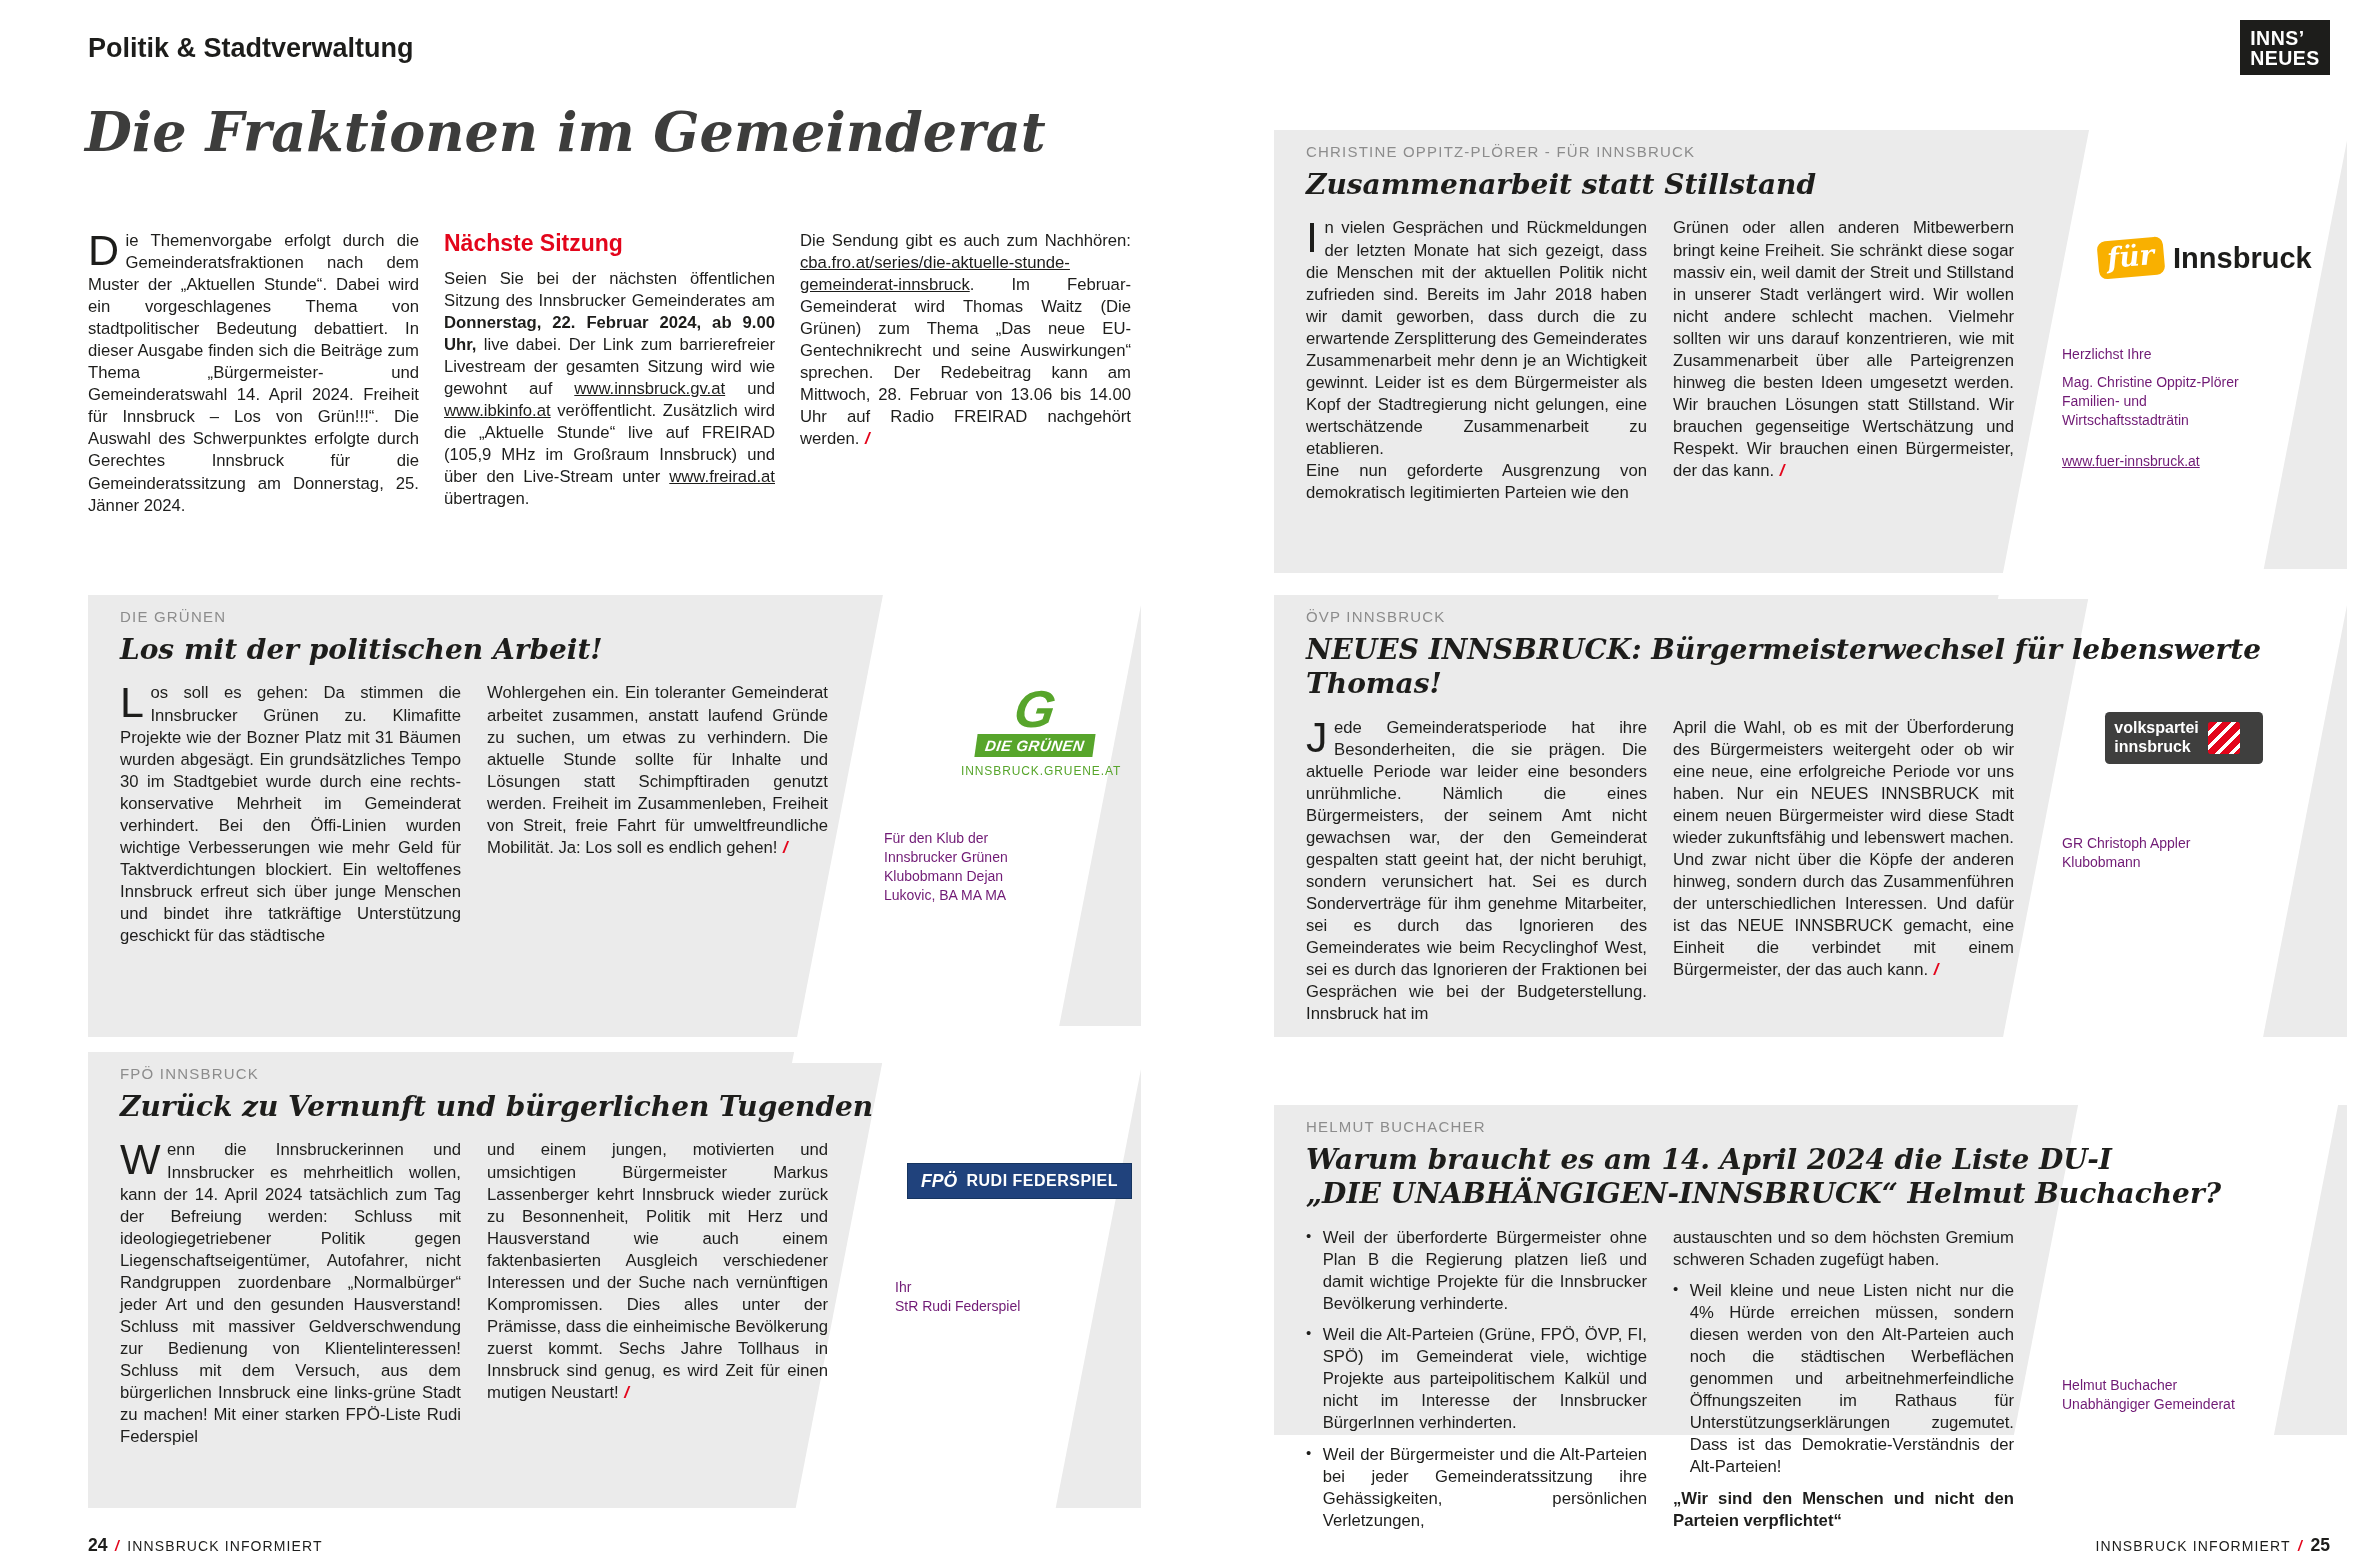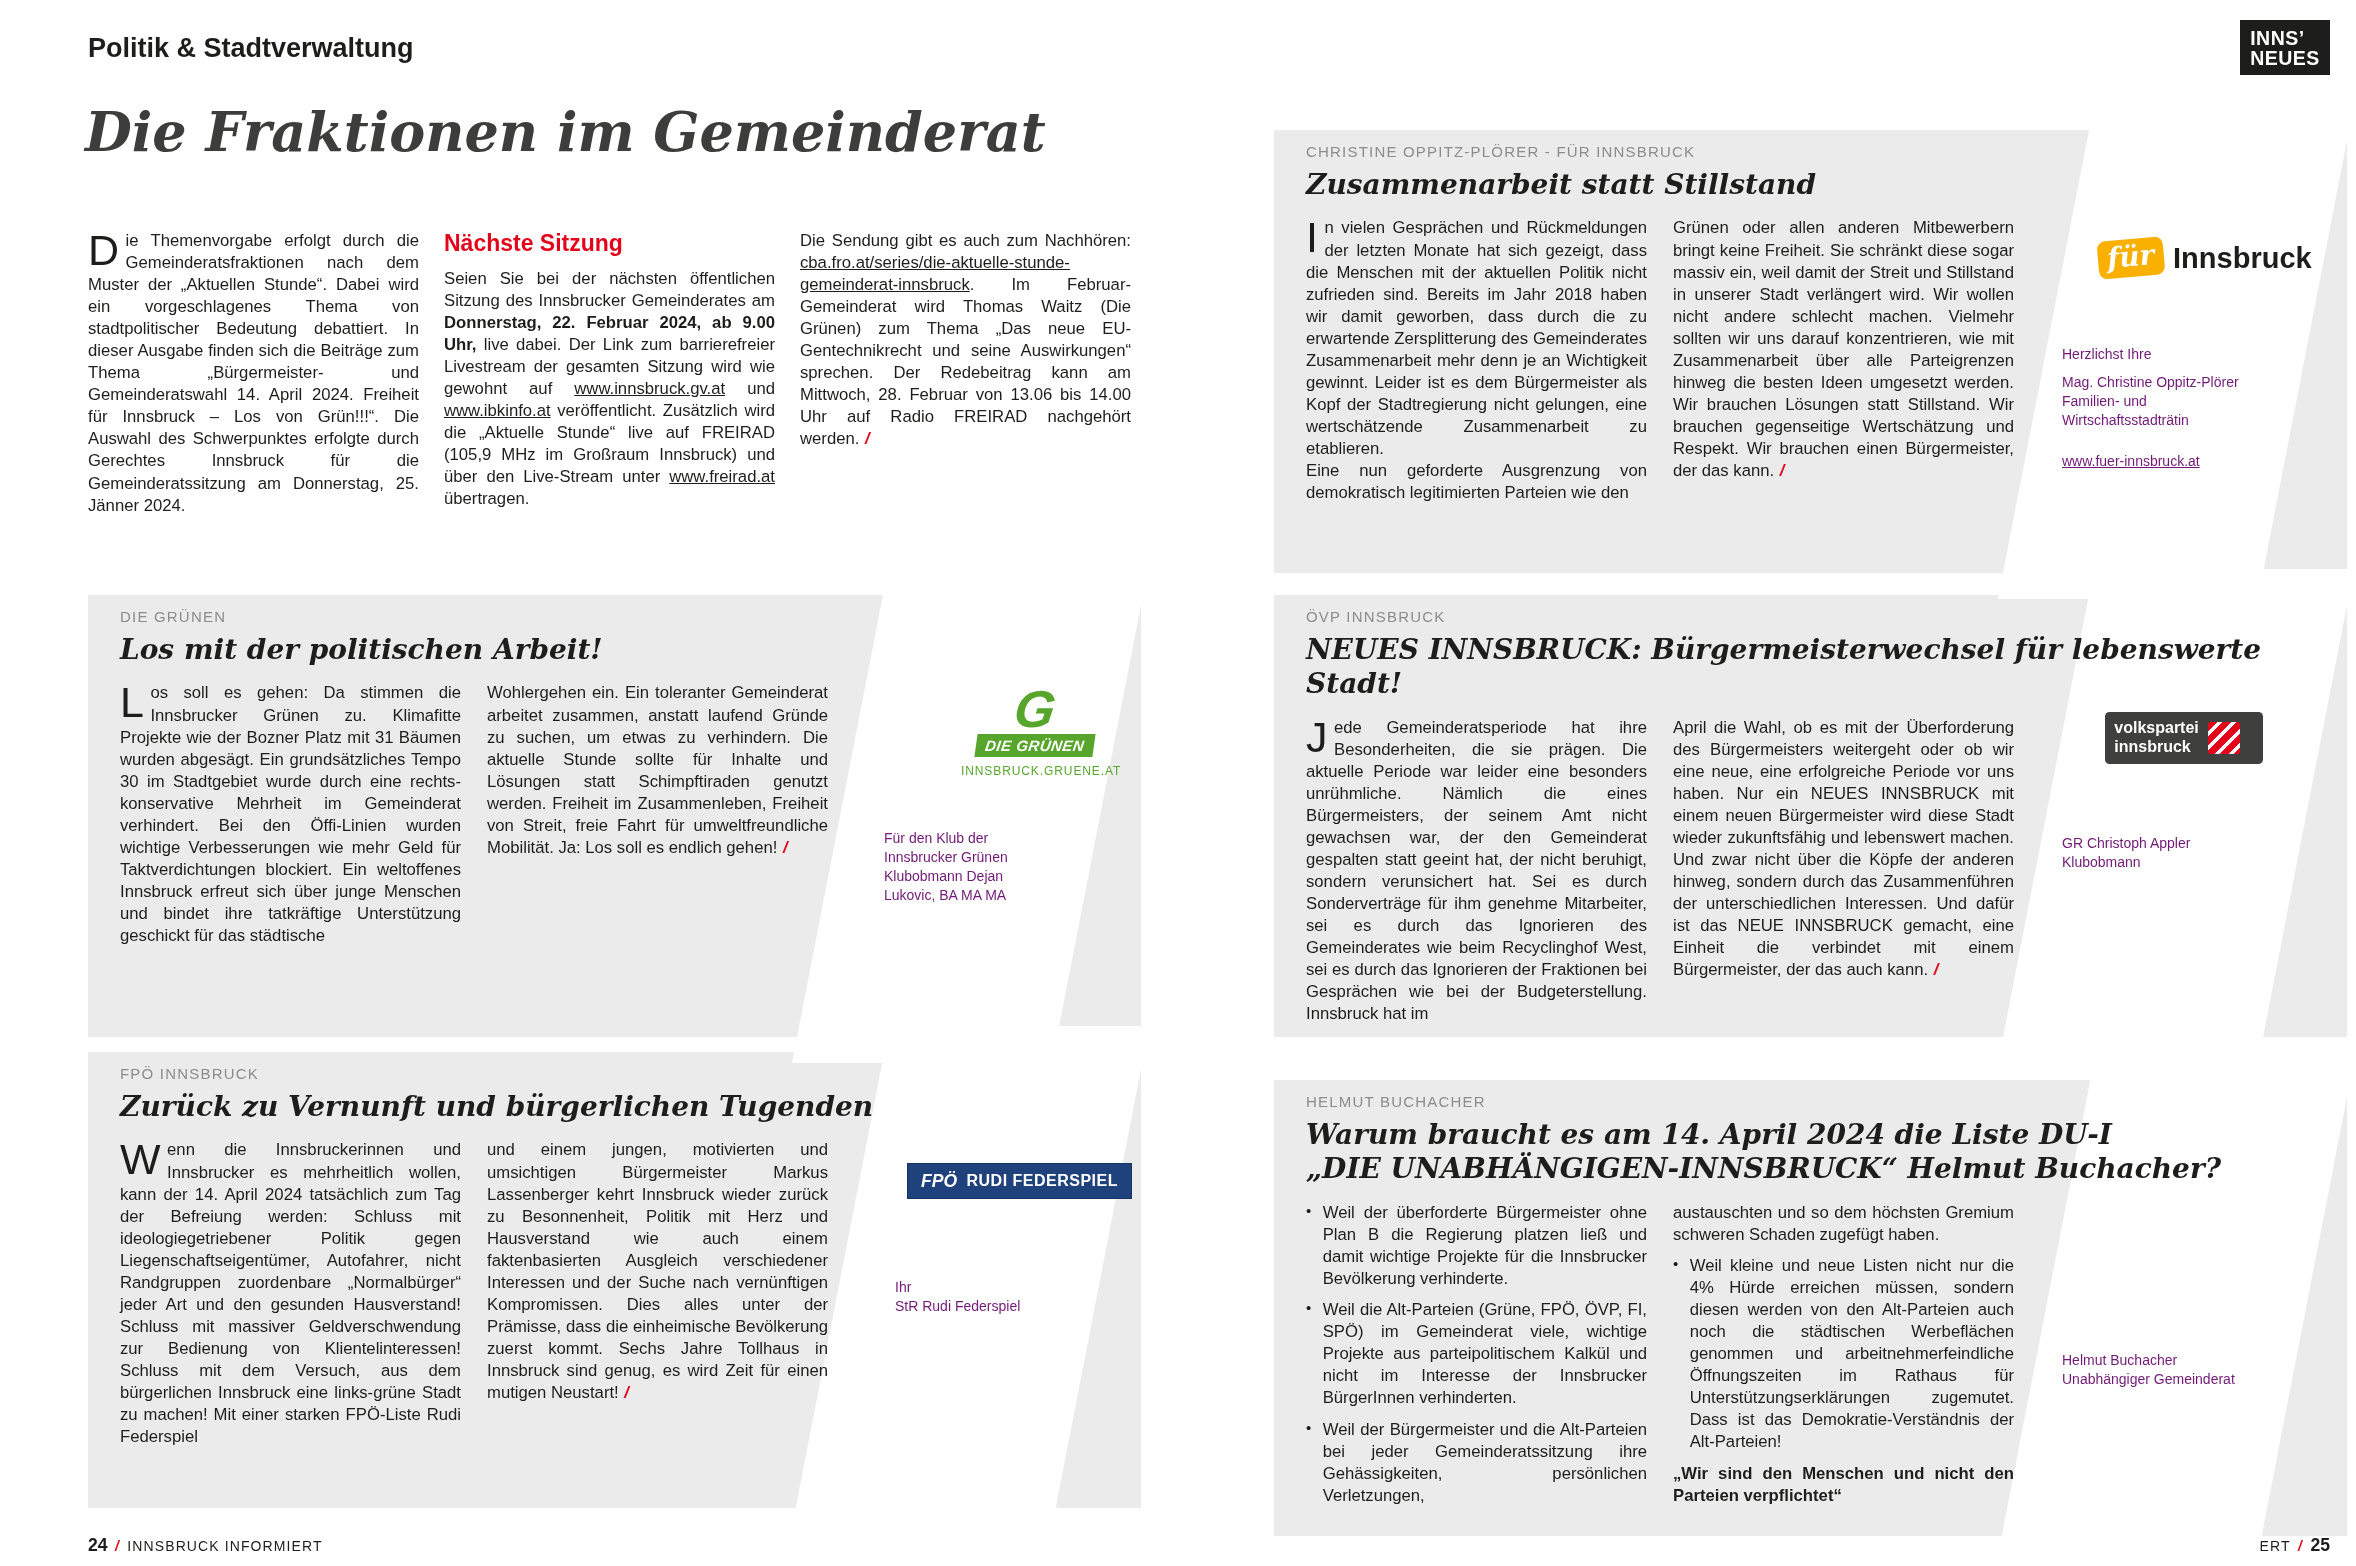--- a/index.html
+++ b/index.html
@@ -146,21 +146,21 @@
 Innsbrucker Grünen
 Klubobmann Dejan
 Lukovic, BA MA MA</div>
   </section>
 
   <section class="sec" style="left:1274px;top:595px;width:1073px;height:442px;">
     <div class="sec-bg"></div>
     <div class="sec-slash"></div>
     <div class="sec-inner">
       <div class="kicker">ÖVP INNSBRUCK</div>
-      <h2 class="sec-heading">NEUES INNSBRUCK: Bürgermeisterwechsel für lebenswerte Stadt!</h2>
+      <h2 class="sec-heading">NEUES INNSBRUCK: Bürgermeisterwechsel für lebenswerte Thomas!</h2>
       <div class="cols">
         <p class="c body"><span class="dropcap">J</span><span>ede Gemeinderatsperiode hat ihre Besonderheiten, die sie prägen. Die aktuelle Periode war leider eine besonders unrühmliche. Nämlich die eines Bürgermeisters, der seinem Amt nicht gewachsen war, der den Gemeinderat gespalten statt geeint hat, der nicht beruhigt, sondern verunsichert hat. Sei es durch Sonderverträge für ihm genehme Mitarbeiter, sei es durch das Ignorieren des Gemeinderates wie beim Recyclinghof West, sei es durch das Ignorieren der Fraktionen bei Gesprächen wie bei der Budgeterstellung. Innsbruck hat im</span></p>
         <p class="c body"><span>April die Wahl, ob es mit der Überforderung des Bürgermeisters weitergeht oder ob wir eine neue, eine erfolgreiche Periode vor uns haben. Nur ein NEUES INNSBRUCK mit einem neuen Bürgermeister wird diese Stadt wieder zukunftsfähig und lebenswert machen. Und zwar nicht über die Köpfe der anderen hinweg, sondern durch das Zusammenführen der unterschiedlichen Interessen. Und dafür ist das NEUE INNSBRUCK gemacht, eine Einheit die verbindet mit einem Bürgermeister, der das auch kann.</span><span class="endmark">/</span></p>
       </div>
     </div>
     <div class="logo-box" style="left:831px;top:117px;">
       <div class="vp-logo">
           <div class="vp-text">
             <div>volkspartei</div>
             <div>innsbruck</div>
@@ -186,21 +186,21 @@
     <div class="logo-box" style="left:819px;top:111px;">
       <div class="fpoe-bar">
           <span class="fpoe-t1">FPÖ</span>
           <span class="fpoe-t2">RUDI FEDERSPIEL</span>
         </div>
     </div>
     <div class="caption pre" style="left:807px;top:226px;width:232px;">Ihr
 StR Rudi Federspiel</div>
   </section>
 
-  <section class="sec" style="left:1274px;top:1080px;width:1073px;height:456px;">
+  <section class="sec" style="left:1274px;top:1105px;width:1073px;height:330px;">
     <div class="sec-bg"></div>
     <div class="sec-slash"></div>
     <div class="sec-inner">
       <div class="kicker">HELMUT BUCHACHER</div>
       <h2 class="sec-heading pre">Warum braucht es am 14. April 2024 die Liste DU-I
 „DIE UNABHÄNGIGEN-INNSBRUCK“ Helmut Buchacher?</h2>
       <div class="cols">
         <div class="c bullets">
           <div class="bullet">
               <span class="bm">•</span>

